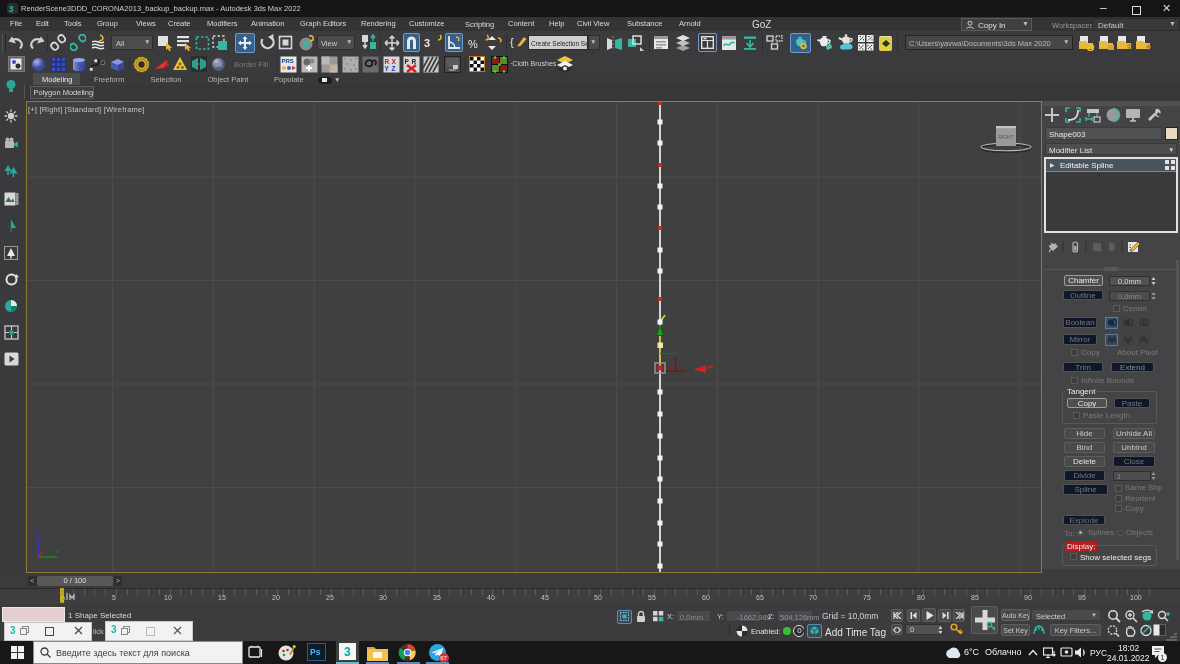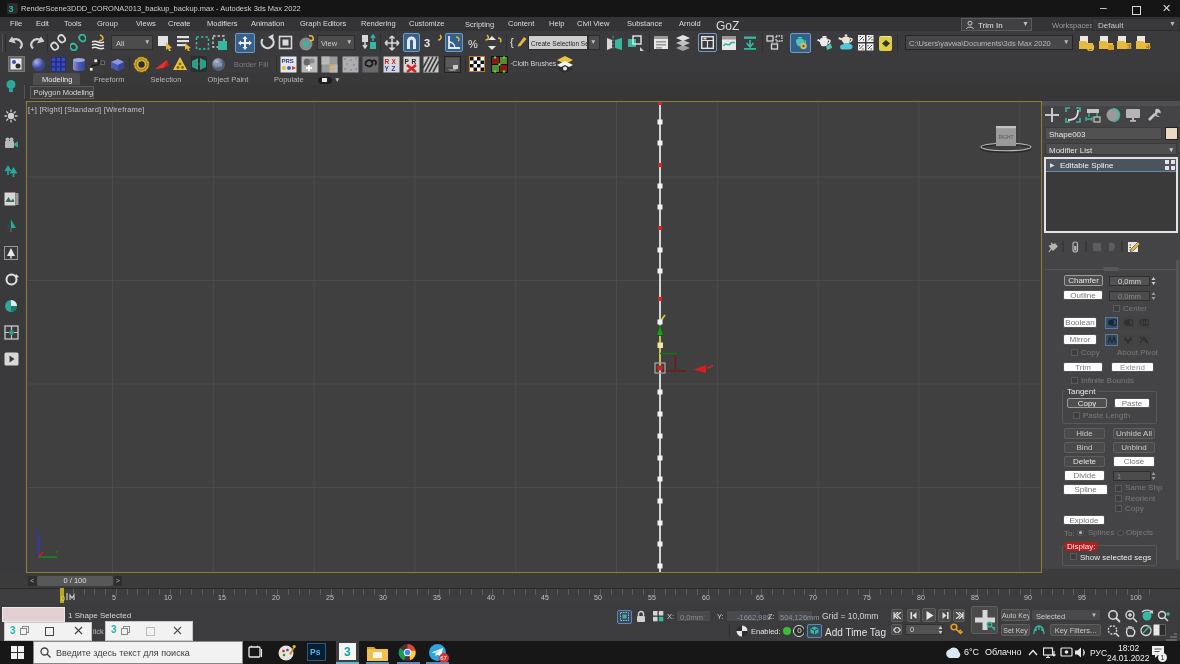--- a/index.html
+++ b/index.html
@@ -1,21 +1,21 @@
 <!DOCTYPE html>
 <html><head><meta charset="utf-8">
 <style>
 html,body{margin:0;padding:0}
 body{width:1180px;height:664px;position:relative;overflow:hidden;background:#3c3c3c;
  font-family:"Liberation Sans",sans-serif;-webkit-font-smoothing:antialiased}
 .ab{position:absolute}
 .t{position:absolute;white-space:nowrap}
 .btn{position:absolute;background:#4a4a4a;border:1px solid #5e5e5e;border-radius:2px;
  color:#c9c9c9;font-size:8px;text-align:center;line-height:9px;box-sizing:border-box;white-space:nowrap;overflow:hidden}
-.btn.dis{color:#787878;border-color:#525252;background:#ffffff}
+.btn.dis{color:#787878;border-color:#525252;background:#0f172a}
 .btn.hi{border-color:#9d9d9d;background:#4f4f4f;color:#e9e9e9}
 .cb{position:absolute;width:7px;height:7px;background:#3e3e3e;border:1px solid #5a5a5a;box-sizing:border-box}
 .spin{position:absolute;background:#525252;border:1px solid #303030;color:#d5d5d5;
  font-size:7.5px;box-sizing:border-box;text-align:center}
 .spin.dis{color:#8a8a8a;background:#4c4c4c}
 .sep1{position:absolute;width:1px;background:#2e2e2e}
 .lbl{position:absolute;font-size:8px;color:#7a7a7a;white-space:nowrap}
 </style></head>
 <body>
 
@@ -38,28 +38,28 @@
 <div class="t" style="left:251px;top:19px;font-size:7.5px;color:#dcdcdc">Animation</div>
 <div class="t" style="left:300px;top:19px;font-size:7.5px;color:#dcdcdc">Graph Editors</div>
 <div class="t" style="left:361px;top:19px;font-size:7.5px;color:#dcdcdc">Rendering</div>
 <div class="t" style="left:409px;top:19px;font-size:7.5px;color:#dcdcdc">Customize</div>
 <div class="t" style="left:465px;top:20px;font-size:7.5px;color:#dcdcdc">Scripting</div>
 <div class="t" style="left:508px;top:19px;font-size:7.5px;color:#dcdcdc">Content</div>
 <div class="t" style="left:549px;top:19px;font-size:7.5px;color:#dcdcdc">Help</div>
 <div class="t" style="left:577px;top:19px;font-size:7.5px;color:#dcdcdc">Civil View</div>
 <div class="t" style="left:627px;top:19px;font-size:7.5px;color:#dcdcdc">Substance</div>
 <div class="t" style="left:679px;top:19px;font-size:7.5px;color:#dcdcdc">Arnold</div>
-<div class="t" style="left:716px;top:19px;font-size:12px;color:#dcdcdc">GoZ</div>
+<div class="t" style="left:752px;top:19px;font-size:10px;color:#dcdcdc">GoZ</div>
 
 <div class="ab" style="left:961px;top:18px;width:71px;height:13px;background:#404043;border:1px solid #5a5a5a;box-sizing:border-box"></div>
 <svg class="ab" style="left:965px;top:20px" width="10" height="10" viewBox="0 0 10 10">
     <circle cx="5" cy="3.2" r="2" fill="none" stroke="#ccc" stroke-width="1"></circle>
     <path d="M1.5 9 C1.5 6.5 8.5 6.5 8.5 9" fill="none" stroke="#ccc" stroke-width="1"></path>
   </svg>
-<div class="t" style="left:978px;top:21px;font-size:8px;color:#e0e0e0">Trim In</div>
+<div class="t" style="left:978px;top:21px;font-size:8px;color:#e0e0e0">Copy In</div>
 <div class="t" style="left:1022px;top:20px;font-size:7px;color:#bbb">▼</div>
 <div class="t" style="left:1052px;top:21px;font-size:7.5px;color:#9a9a9a">Workspaces:</div>
 <div class="ab" style="left:1092px;top:18px;width:88px;height:13px;background:#39393c;border:1px solid #2b2b2b;box-sizing:border-box"></div>
 <div class="t" style="left:1098px;top:21px;font-size:8px;color:#c8c8c8">Default</div>
 <div class="t" style="left:1169px;top:20px;font-size:7px;color:#bbb">▼</div>
 
 <div class="ab" style="left:0;top:31px;width:1180px;height:24px;background:#3b3b3e;border-bottom:1px solid #333"></div>
 <div class="ab" style="left:2px;top:34px;width:2px;height:18px;border-left:1px solid #555;border-right:1px solid #2a2a2a"></div>
 <div id="tb1">
 <svg class="ab" style="left:8px;top:35px" width="16" height="16" viewBox="0 0 16 16">

